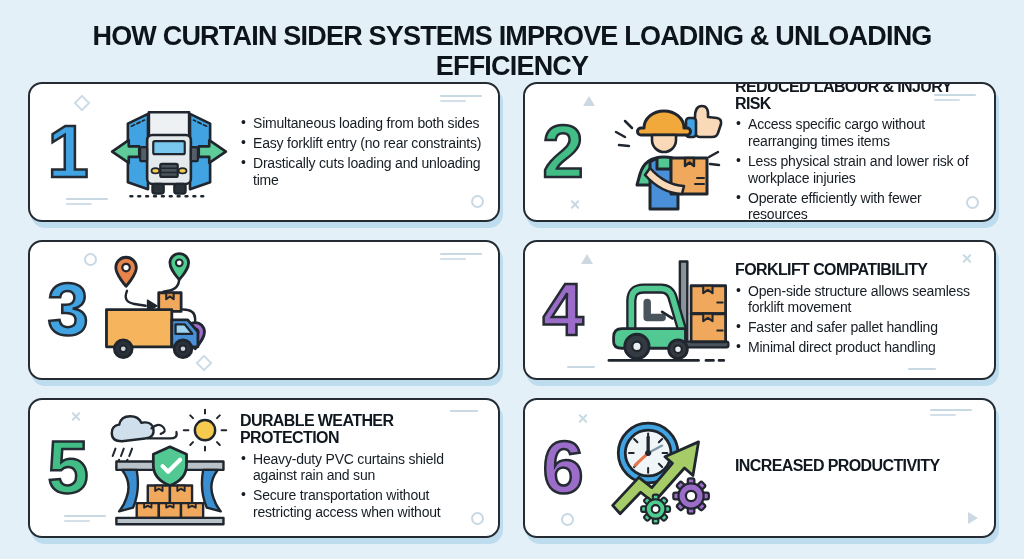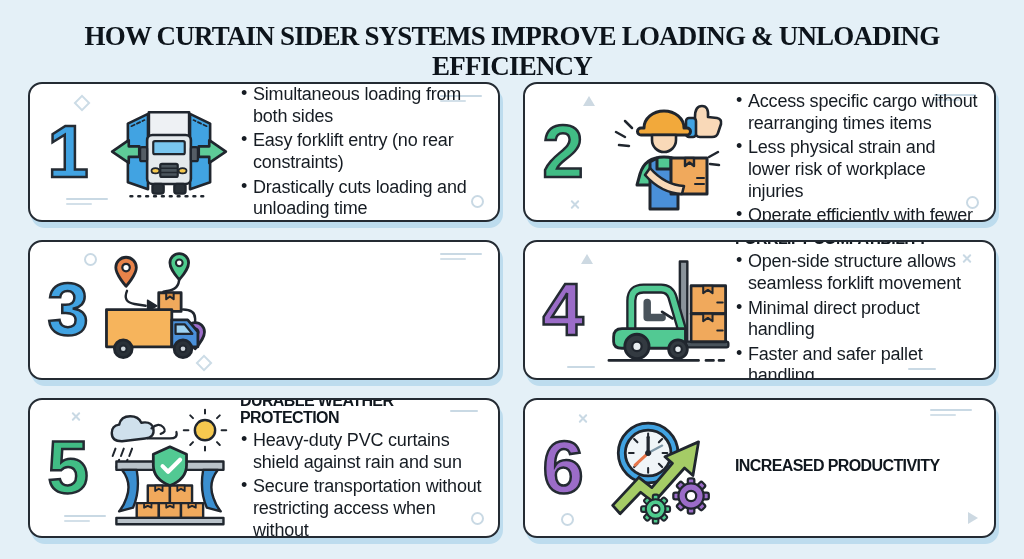--- a/index.html
+++ b/index.html
@@ -11,21 +11,20 @@
     position:relative;
   }
   h1.page-title{
     margin:22px 20px 0;
     text-align:center;
     font-size:27px;
     font-weight:bold;
     letter-spacing:-0.8px;
     color:#0d141b;
     line-height:1.1;
-    font-family:Liberation Serif, serif;
   }
   .grid{
     position:absolute;left:28px;top:82px;
     display:grid;
     grid-template-columns:472px 473px;
     grid-template-rows:repeat(3,140px);
     column-gap:23px;row-gap:18px;
   }
   .card{
     position:relative;
@@ -46,21 +45,21 @@
   .icon{flex:0 0 142px;display:flex;justify-content:center;align-items:center;}
   .icon svg{width:140px;height:120px;display:block;}
   .txt{flex:1;padding-right:13px;}
   .txt h2{
     margin:0 0 4px;
     font-size:16px;font-weight:bold;
     letter-spacing:-0.6px;
     line-height:1.08;
     color:#10171e;
   }
-  .txt ul{list-style:none;margin:0;padding:0;font-size:18px;line-height:1.2;color:#161c23;letter-spacing:-0.2px;}
+  .txt ul{list-style:none;margin:0;padding:0;font-size:14px;line-height:1.2;color:#161c23;letter-spacing:-0.2px;}
   .txt li{position:relative;padding-left:13px;margin:3px 0;}
   .txt li::before{content:"\2022";position:absolute;left:1px;top:-1px;}
   
   .deco{position:absolute;pointer-events:none;}
   .d-circle{width:9px;height:9px;border:2px solid #c9d9e4;border-radius:50%;}
   .d-diamond{width:8px;height:8px;border:2px solid #ccdce6;transform:rotate(45deg);}
   .d-tri{width:0;height:0;border-left:6px solid transparent;border-right:6px solid transparent;border-bottom:10px solid #cdd9e2;}
   .d-tri-r{width:0;height:0;border-top:6px solid transparent;border-bottom:6px solid transparent;border-left:10px solid #cdd9e2;}
   .d-cross{width:11px;height:11px;}
   .d-cross::before,.d-cross::after{content:"";position:absolute;left:5px;top:0;width:2px;height:11px;background:#c9d9e4;border-radius:1px;}
@@ -210,22 +209,22 @@
           <circle cx="90" cy="102" r="10" fill="#333a41"></circle>
           <circle cx="90" cy="102" r="4" fill="#e8edf0" stroke-width="2.2"></circle>
           <path d="M16 114 h96 M120 114 h8 M134 114 h5" stroke-width="3"></path>
         </g>
       </svg>
     </div>
     <div class="txt">
       <h2>FORKLIFT COMPATIBILITY</h2>
       <ul>
           <li>Open-side structure allows seamless forklift movement</li>
+          <li>Faster and safer pallet handling</li>
           <li>Minimal direct product handling</li>
-          <li>Faster and safer pallet handling</li>
         </ul>
     </div>
   </section>
 
   <section class="card">
     <span class="deco d-cross" style="left:40px;top:11px"></span>
     <span class="deco d-line" style="right:20px;top:10px"></span>
     <span class="deco d-lines" style="left:24px;bottom:12px"></span>
     <span class="deco d-circle" style="right:14px;bottom:11px"></span>
     <div class="num" style="color: rgb(65, 189, 133);">5</div>

